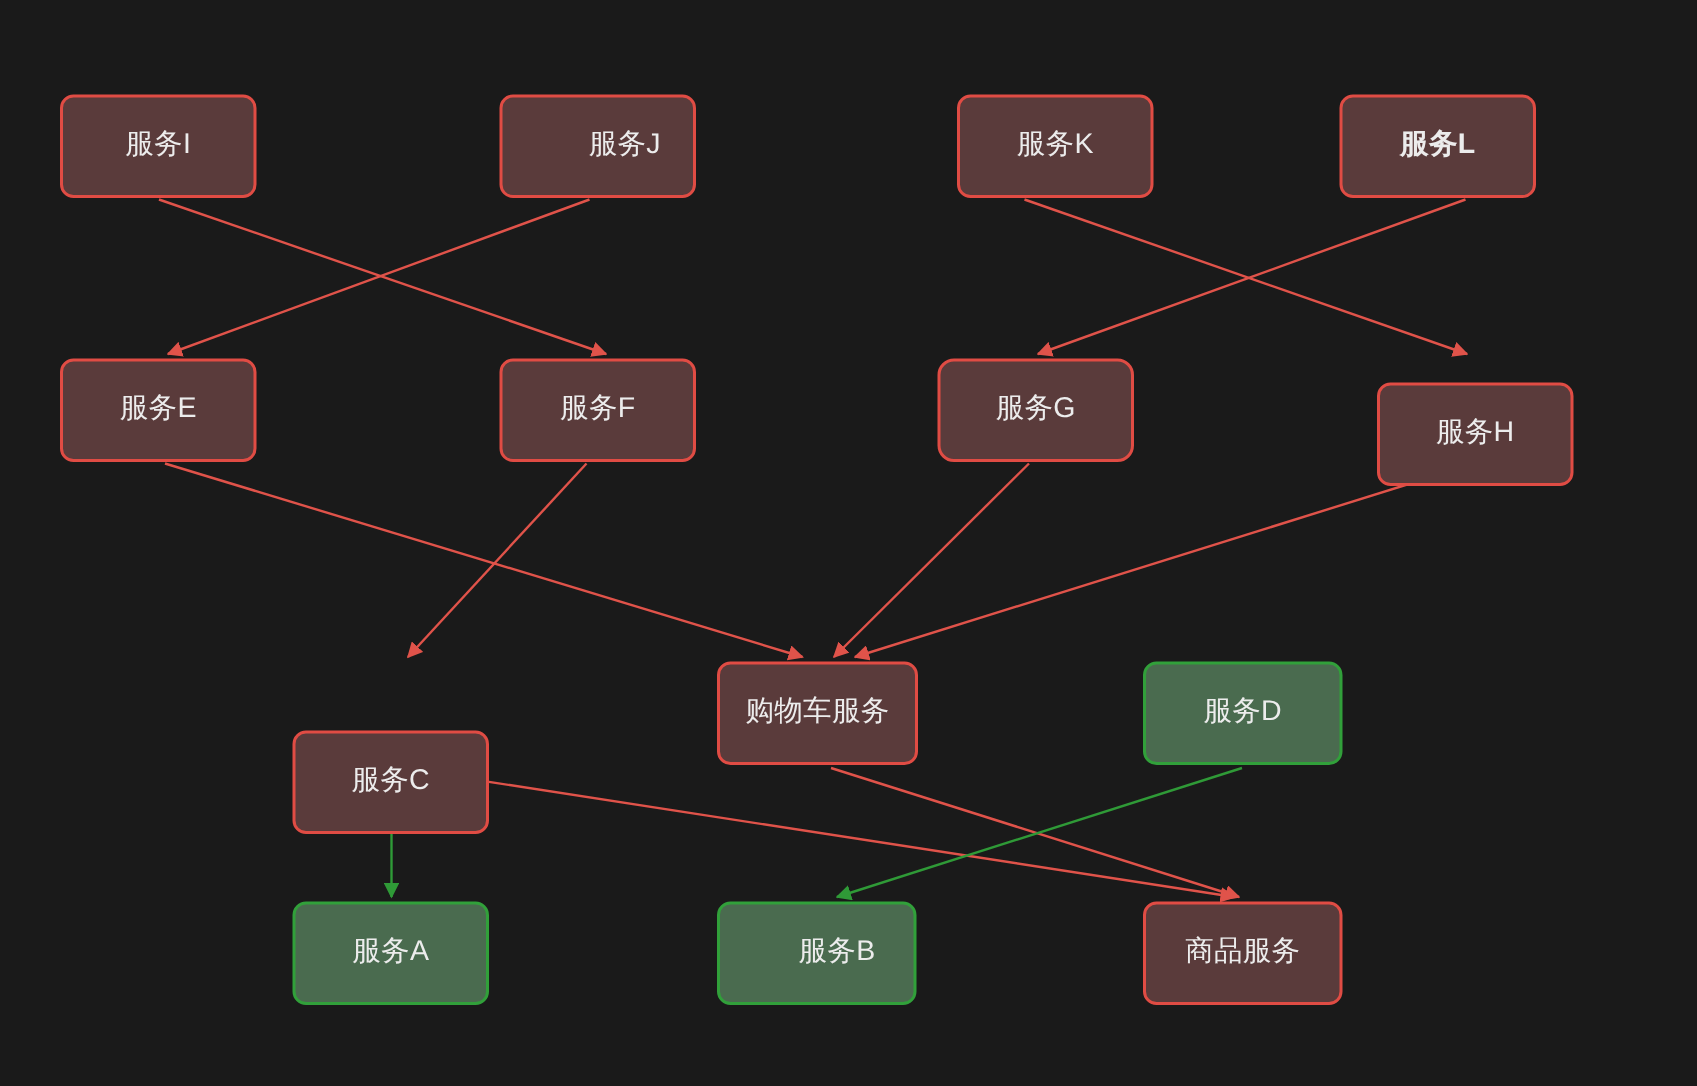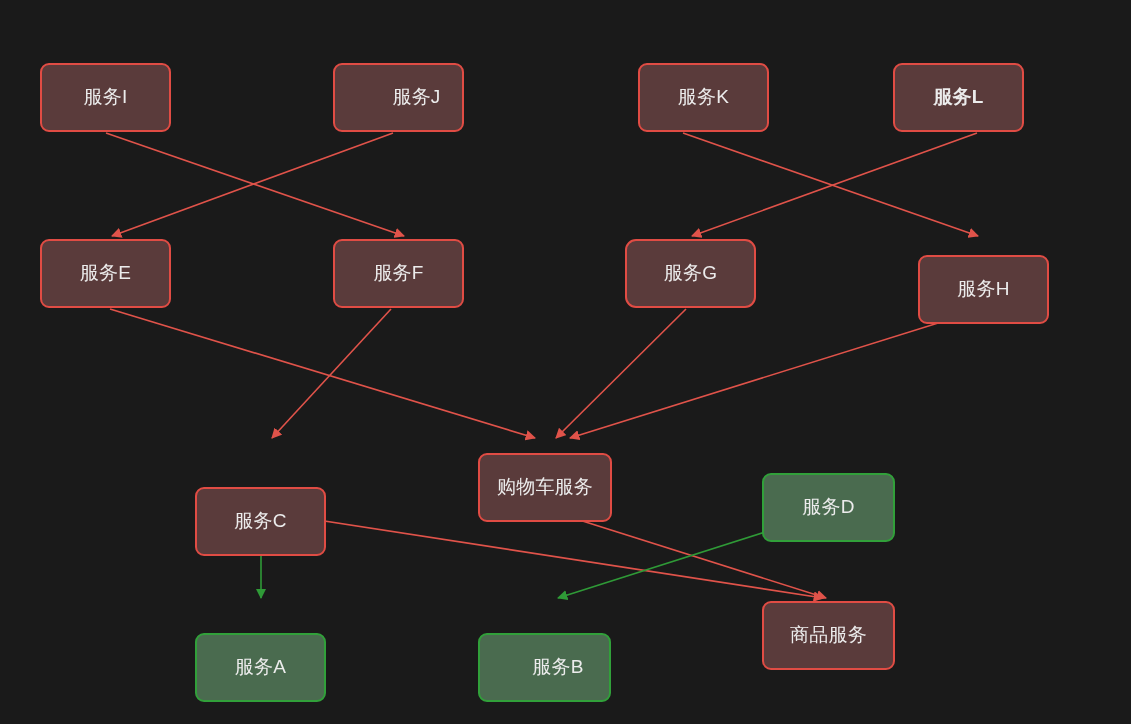--- a/index.html
+++ b/index.html
@@ -47,21 +47,20 @@
   }
   .node.red {
     background: #5a3b3b;
     border-color: #e04c44;
     color: #ececec;
   }
   .node.green {
     background: #4a6b4f;
     border-color: #31a03a;
     color: #ececec;
-    margin-top: 32px;
   }
   .node-label {
     display: block;
     white-space: nowrap;
   }
 </style>
 </head>
 <body>
 
 <div id="stage" style="width: 1131px; height: 724px; background: rgb(26, 26, 26);">
@@ -112,21 +111,21 @@
       </div>
       <div class="node red" style="left: 625px; top: 239px; width: 131px; height: 69px; border-radius: 11px;">
         <span class="node-label">服务G</span>
       </div>
       <div class="node red" style="left: 918px; top: 239px; width: 131px; height: 69px; margin-top: 16px;">
         <span class="node-label">服务H</span>
       </div>
       <div class="node red" style="left: 195px; top: 441px; width: 131px; height: 69px; margin-top: 46px;">
         <span class="node-label">服务C</span>
       </div>
-      <div class="node red" style="left: 478px; top: 441px; width: 134px; height: 69px; margin-top: 12px;">
+      <div class="node red" style="left: 478px; top: 441px; width: 134px; height: 69px;">
         <span class="node-label">购物车服务</span>
       </div>
       <div class="node green" style="left: 762px; top: 441px; width: 133px; height: 69px;">
         <span class="node-label">服务D</span>
       </div>
       <div class="node green" style="left: 195px; top: 601px; width: 131px; height: 69px;">
         <span class="node-label">服务A</span>
       </div>
       <div class="node green" style="left: 478px; top: 601px; width: 133px; height: 69px; padding-left: 27px;">
         <span class="node-label">服务B</span>

